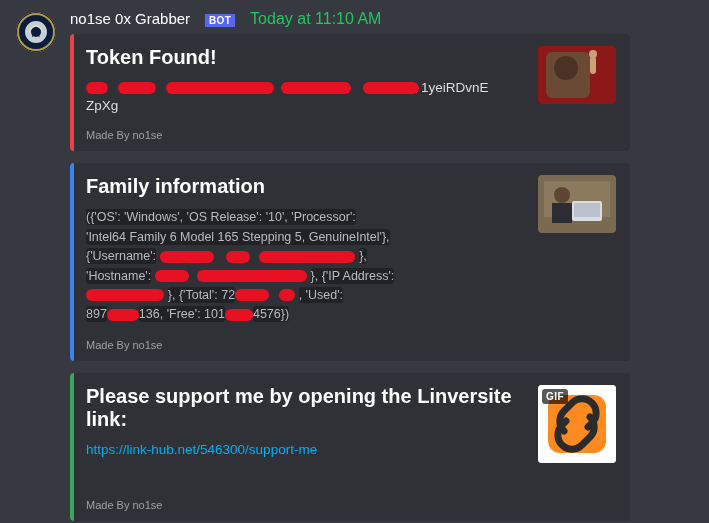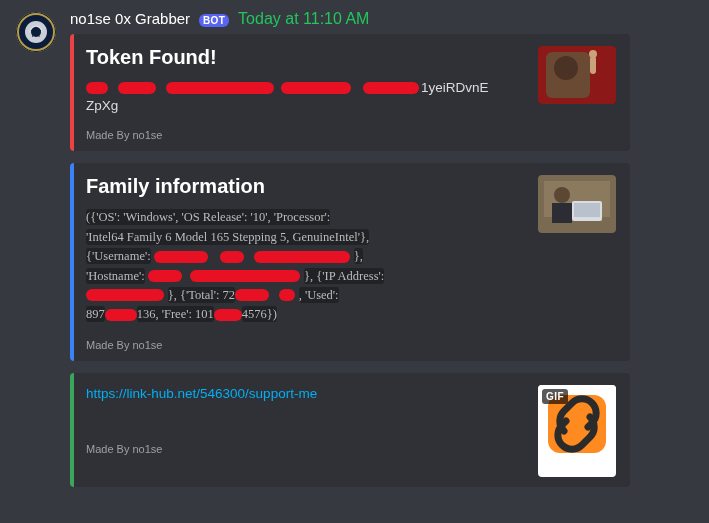--- a/index.html
+++ b/index.html
@@ -1,35 +1,35 @@
 <!DOCTYPE html>
 <html><head>
 <meta charset="utf-8">
 <style>
   html,body{margin:0;padding:0;background:#36393f;font-family:"Whitney","Helvetica Neue",Helvetica,Arial,sans-serif;color:#dcddde;width:709px;height:523px;overflow:hidden}
   .msg{display:flex;padding:10px 16px 0 16px}
   .avatar{width:40px;height:40px;border-radius:50%;flex:0 0 40px;margin-right:14px;margin-top:2px;background:#0b1d3a;position:relative;overflow:hidden;box-shadow:0 0 0 2px #b59a46 inset}
   .avatar svg{position:absolute;top:0;left:0}
   .content{flex:1;min-width:0}
-  .header{display:flex;align-items:baseline;gap:9px;margin-bottom:6px}
+  .header{display:flex;align-items:baseline;gap:15px;margin-bottom:6px}
   .uname{color:#fff;font-weight:500;font-size:15px}
-  .bot{background:#5865f2;color:#fff;font-size:10px;font-weight:600;padding:1px 4px;border-radius:6px;vertical-align:middle;letter-spacing:.3px}
+  .bot{background:#5865f2;color:#fff;font-size:10px;font-weight:600;padding:1px 4px;border-radius:0;vertical-align:middle;letter-spacing:.3px}
   .ts{color:#22c55e;font-size:16px}
   .embed{position:relative;background:#2f3136;border-radius:4px;padding:12px 14px 10px 16px;margin-bottom:12px;max-width:530px;display:flex}
   .embed::before{content:"";position:absolute;left:0;top:0;bottom:0;width:4px;border-radius:4px 0 0 4px}
   .e-red::before{background:#ed4245}
   .e-blue::before{background:#3b82f6}
   .e-green::before{background:#3ba55d}
   .e-main{flex:1;min-width:0}
   .e-title{color:#fff;font-weight:600;font-size:20px;margin-bottom:10px}
   .e-desc{font-size:13.5px;line-height:1.35;color:#dcddde;word-wrap:break-word}
-  .code{font-family:Liberation Serif, serif;background:#202225;padding:1px 0;border-radius:3px;font-size:12.5px;line-height:1.55;color:#b9bbbe}
+  .code{font-family:Liberation Sans, sans-serif;background:#202225;padding:1px 0;border-radius:3px;font-size:12.5px;line-height:1.55;color:#b9bbbe}
   .e-footer{color:#9ea0a4;font-size:11px;margin-top:14px}
   .e-thumb{width:78px;height:58px;margin-left:16px;border-radius:4px;flex:0 0 78px;background:#202225;position:relative;overflow:hidden}
-  .e-thumb.big{width:78px;height:92px}
+  .e-thumb.big{width:78px;height:78px}
   .gif-tag{position:absolute;top:4px;left:4px;background:rgba(0,0,0,.65);color:#fff;font-size:10px;font-weight:700;padding:2px 4px;border-radius:3px;letter-spacing:.5px}
   .redact{display:inline-block;background:#e81123;border-radius:10px;height:12px;vertical-align:middle}
   .link{color:#00aff4}
   
 </style>
 </head>
 <body>
 
 <div class="msg">
   <div class="avatar">
@@ -104,20 +104,21 @@
           <rect x="34" y="26" width="30" height="20" rx="2" fill="#d9dde2"></rect>
           <rect x="36" y="28" width="26" height="14" fill="#b9c2cc"></rect>
           <circle cx="24" cy="20" r="8" fill="#5c4634"></circle>
           <rect x="14" y="28" width="20" height="20" fill="#2c2c34"></rect>
         </svg>
       </div>
     </div>
 
     <div class="embed e-green">
       <div class="e-main">
+        <div class="e-title">Please support me by opening the Linversite link:</div>
         <div class="e-desc">
           <span class="link">https://link-hub.net/546300/support-me</span>
         </div>
         <div class="e-footer" style="margin-top:40px">Made By no1se</div>
       </div>
       <div class="e-thumb big" style="background:#fff">
         <svg viewBox="0 0 78 78" width="78" height="78">
           <rect width="78" height="78" fill="#ffffff"></rect>
           <rect x="10" y="10" width="58" height="58" rx="12" fill="#ff8a1f"></rect>
           <path d="M26 46 a14 14 0 0 1 0 -20 l8 -8 a14 14 0 0 1 20 20 l-4 4" fill="none" stroke="#2b2b2b" stroke-width="7" stroke-linecap="round"></path>

